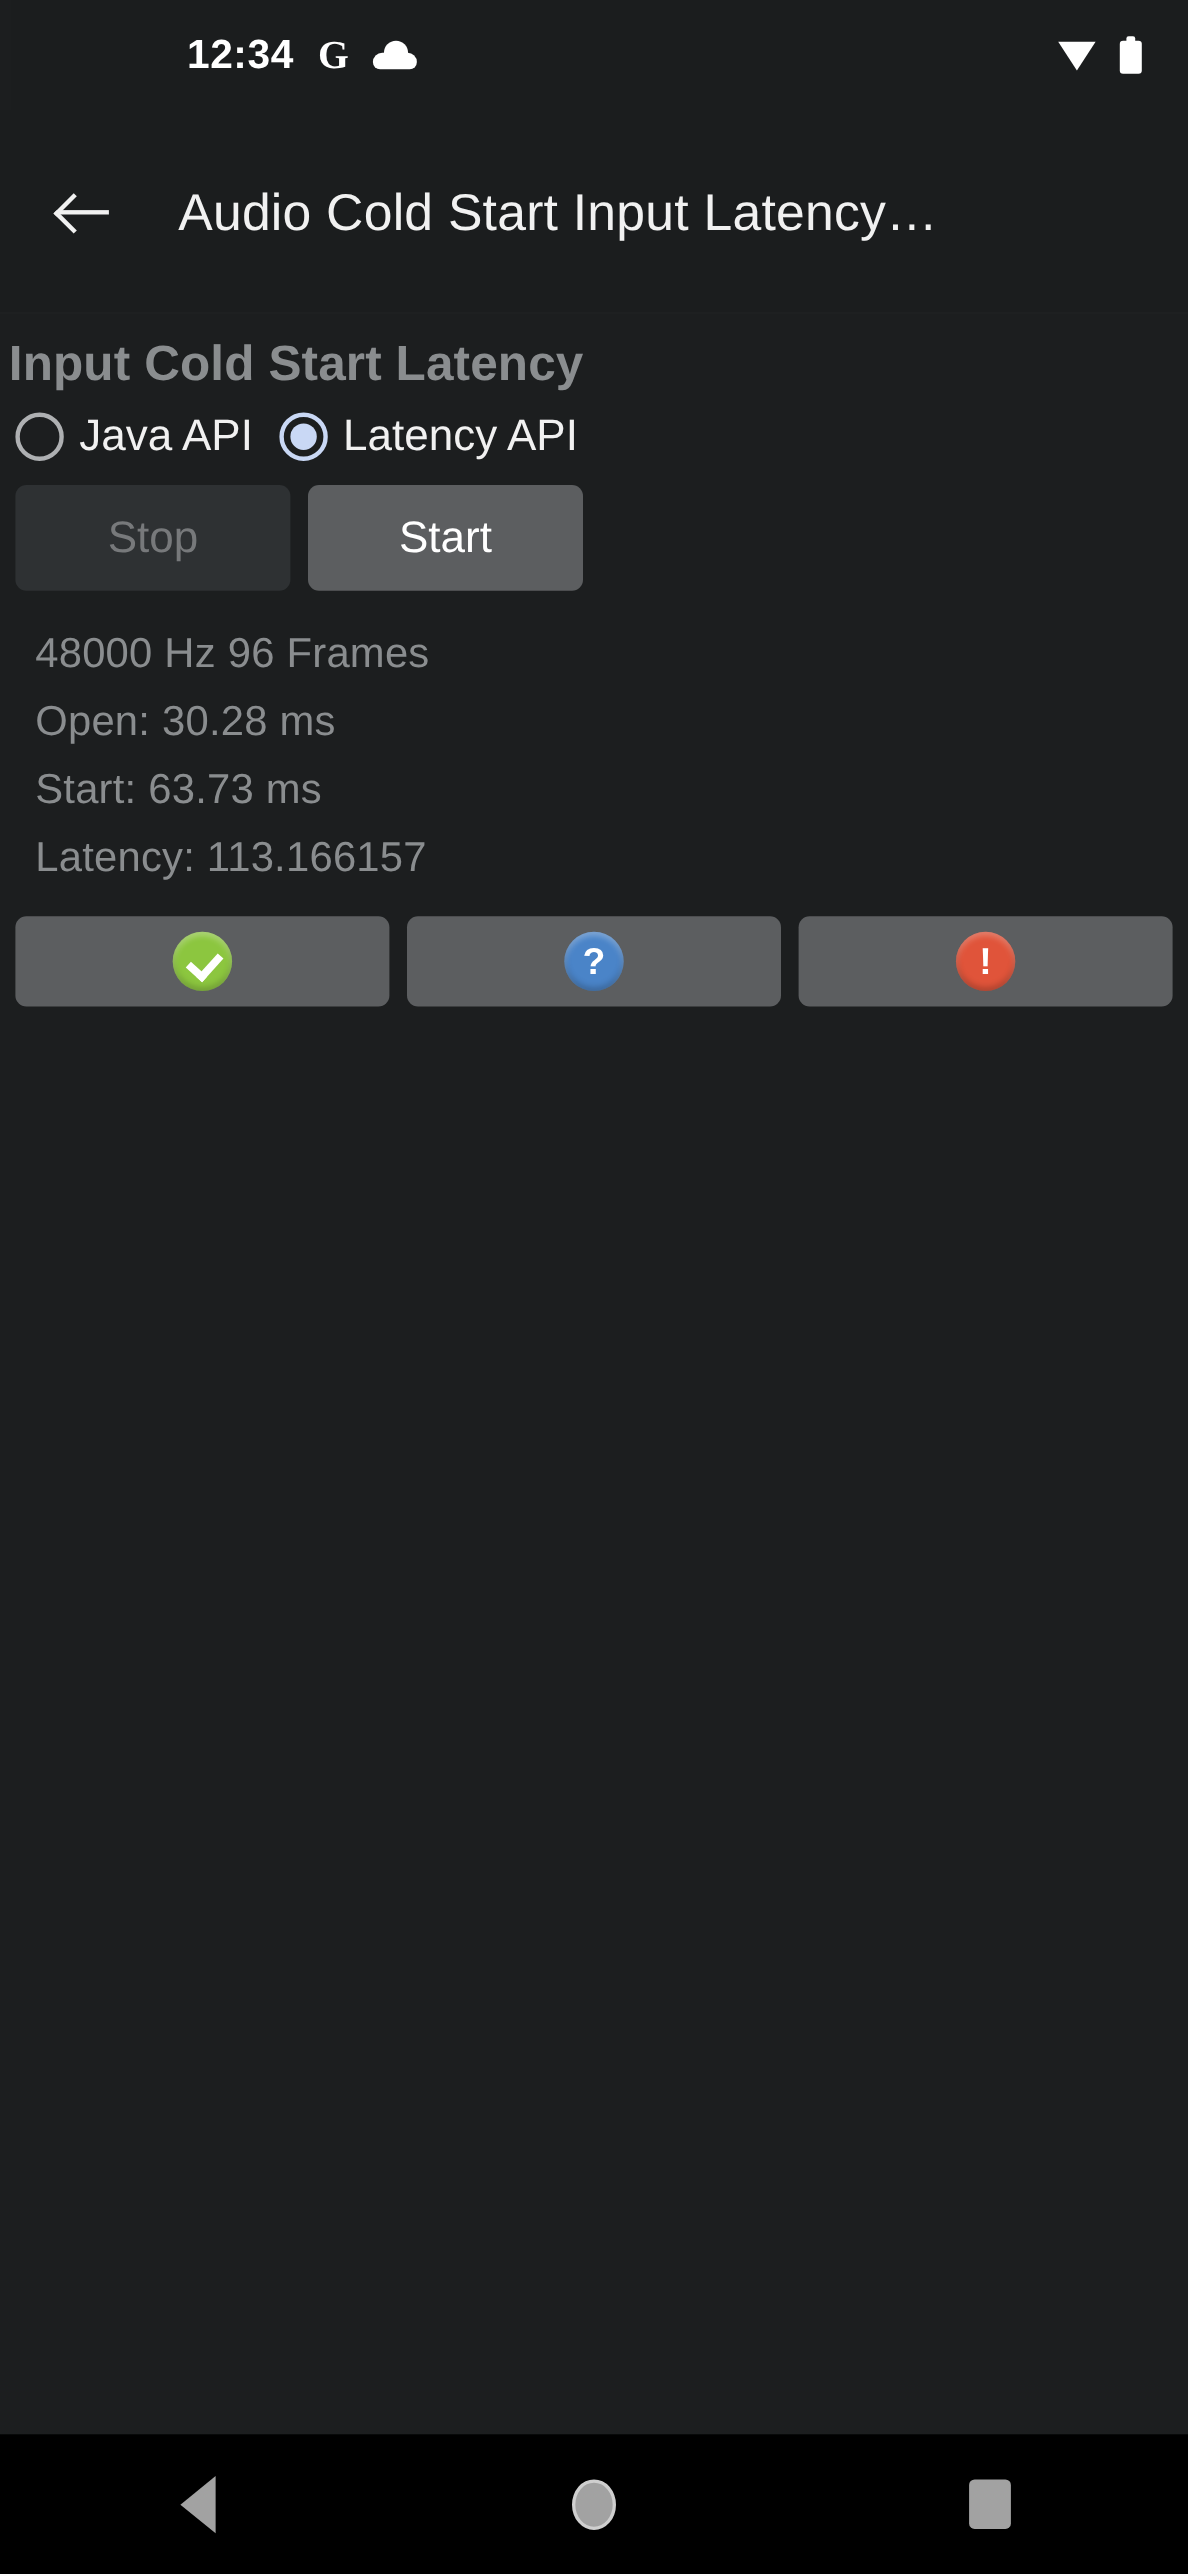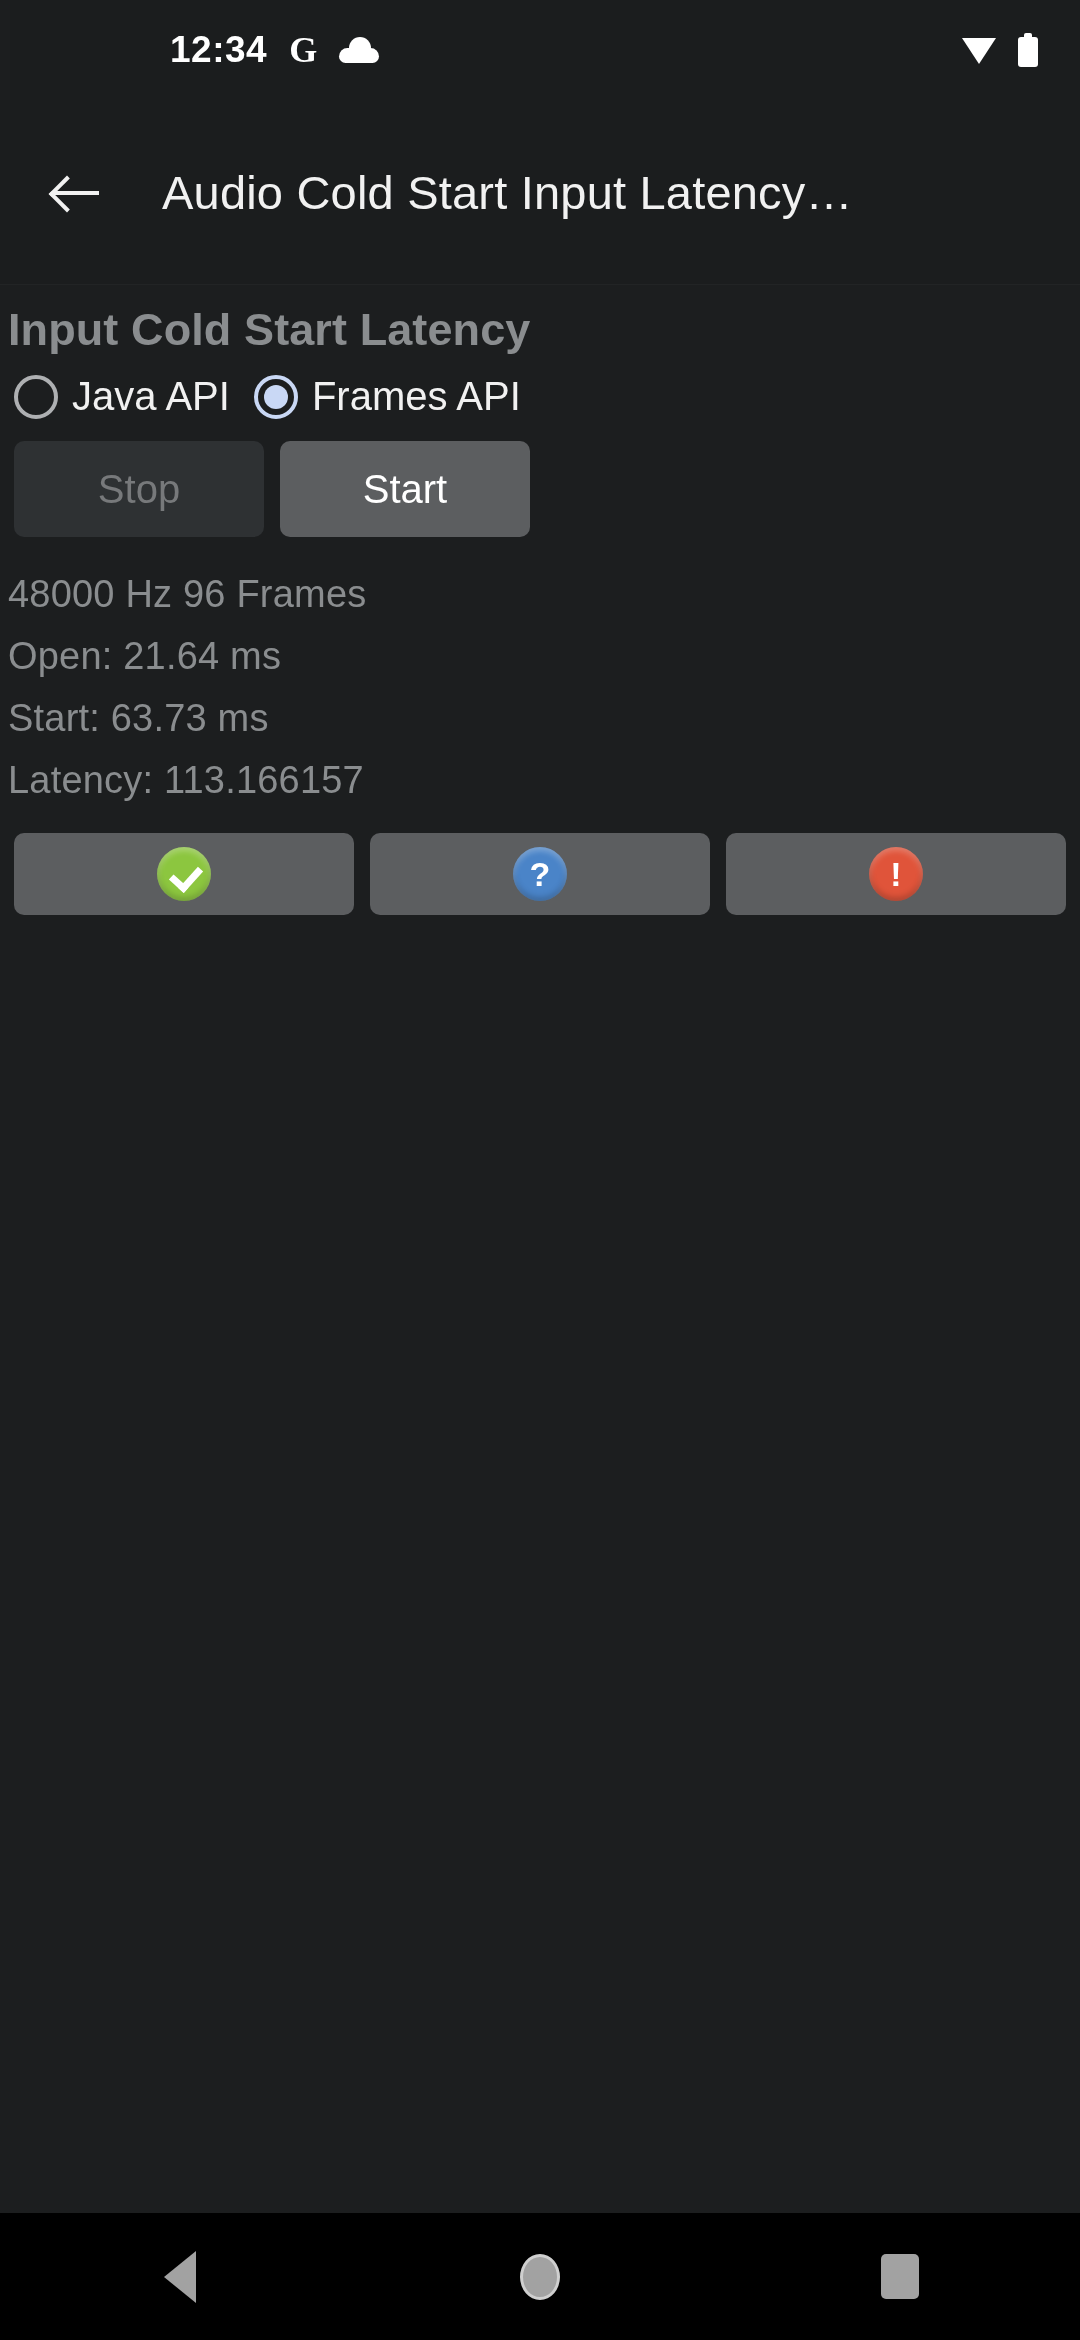--- a/index.html
+++ b/index.html
@@ -99,21 +99,21 @@
 
   .btn-row { display:flex; padding:22px 0 0 14px; gap:16px; }
   .pushbtn {
     min-width:250px; height:96px; border-radius:10px;
     display:flex; align-items:center; justify-content:center;
     font-size:40px; padding:0 34px;
   }
   .pushbtn.enabled { background:#5c5e60; color:#ffffff; }
   .pushbtn.disabled { background:#2e3133; color:#77797b; }
 
-  .readout { padding:26px 0 0 8px; }
+  .readout { padding:26px 0 0 8px;margin-left:24px; }
   .readout-line {
     color:#8a8d8f; font-size:38px; line-height:62px; letter-spacing:0.2px;
   }
 
   .result-row { display:flex; gap:16px; padding:22px 14px 0 14px; }
   .result-btn {
     flex:1; height:82px; background:#5c5e60; border-radius:10px;
     display:flex; align-items:center; justify-content:center;
   }
   .badge {
@@ -178,32 +178,32 @@
 
     <div class="section-title">Input Cold Start Latency</div>
 
     <div class="radio-row">
       <label class="radio-item">
         <span class="radio-circle"></span>
         <span class="radio-label">Java API</span>
       </label>
       <label class="radio-item">
         <span class="radio-circle checked"></span>
-        <span class="radio-label">Frames API</span>
+        <span class="radio-label">Latency API</span>
       </label>
     </div>
 
     <div class="btn-row">
       <div class="pushbtn disabled">Stop</div>
       <div class="pushbtn enabled">Start</div>
     </div>
 
     <div class="readout">
       <div class="readout-line">48000 Hz 96 Frames</div>
-      <div class="readout-line">Open: 21.64 ms</div>
+      <div class="readout-line">Open: 30.28 ms</div>
       <div class="readout-line">Start: 63.73 ms</div>
       <div class="readout-line">Latency: 113.166157</div>
     </div>
 
     <div class="result-row">
       <div class="result-btn">
         <span class="badge badge-pass">
           <span class="check-mark"></span>
         </span>
       </div>

